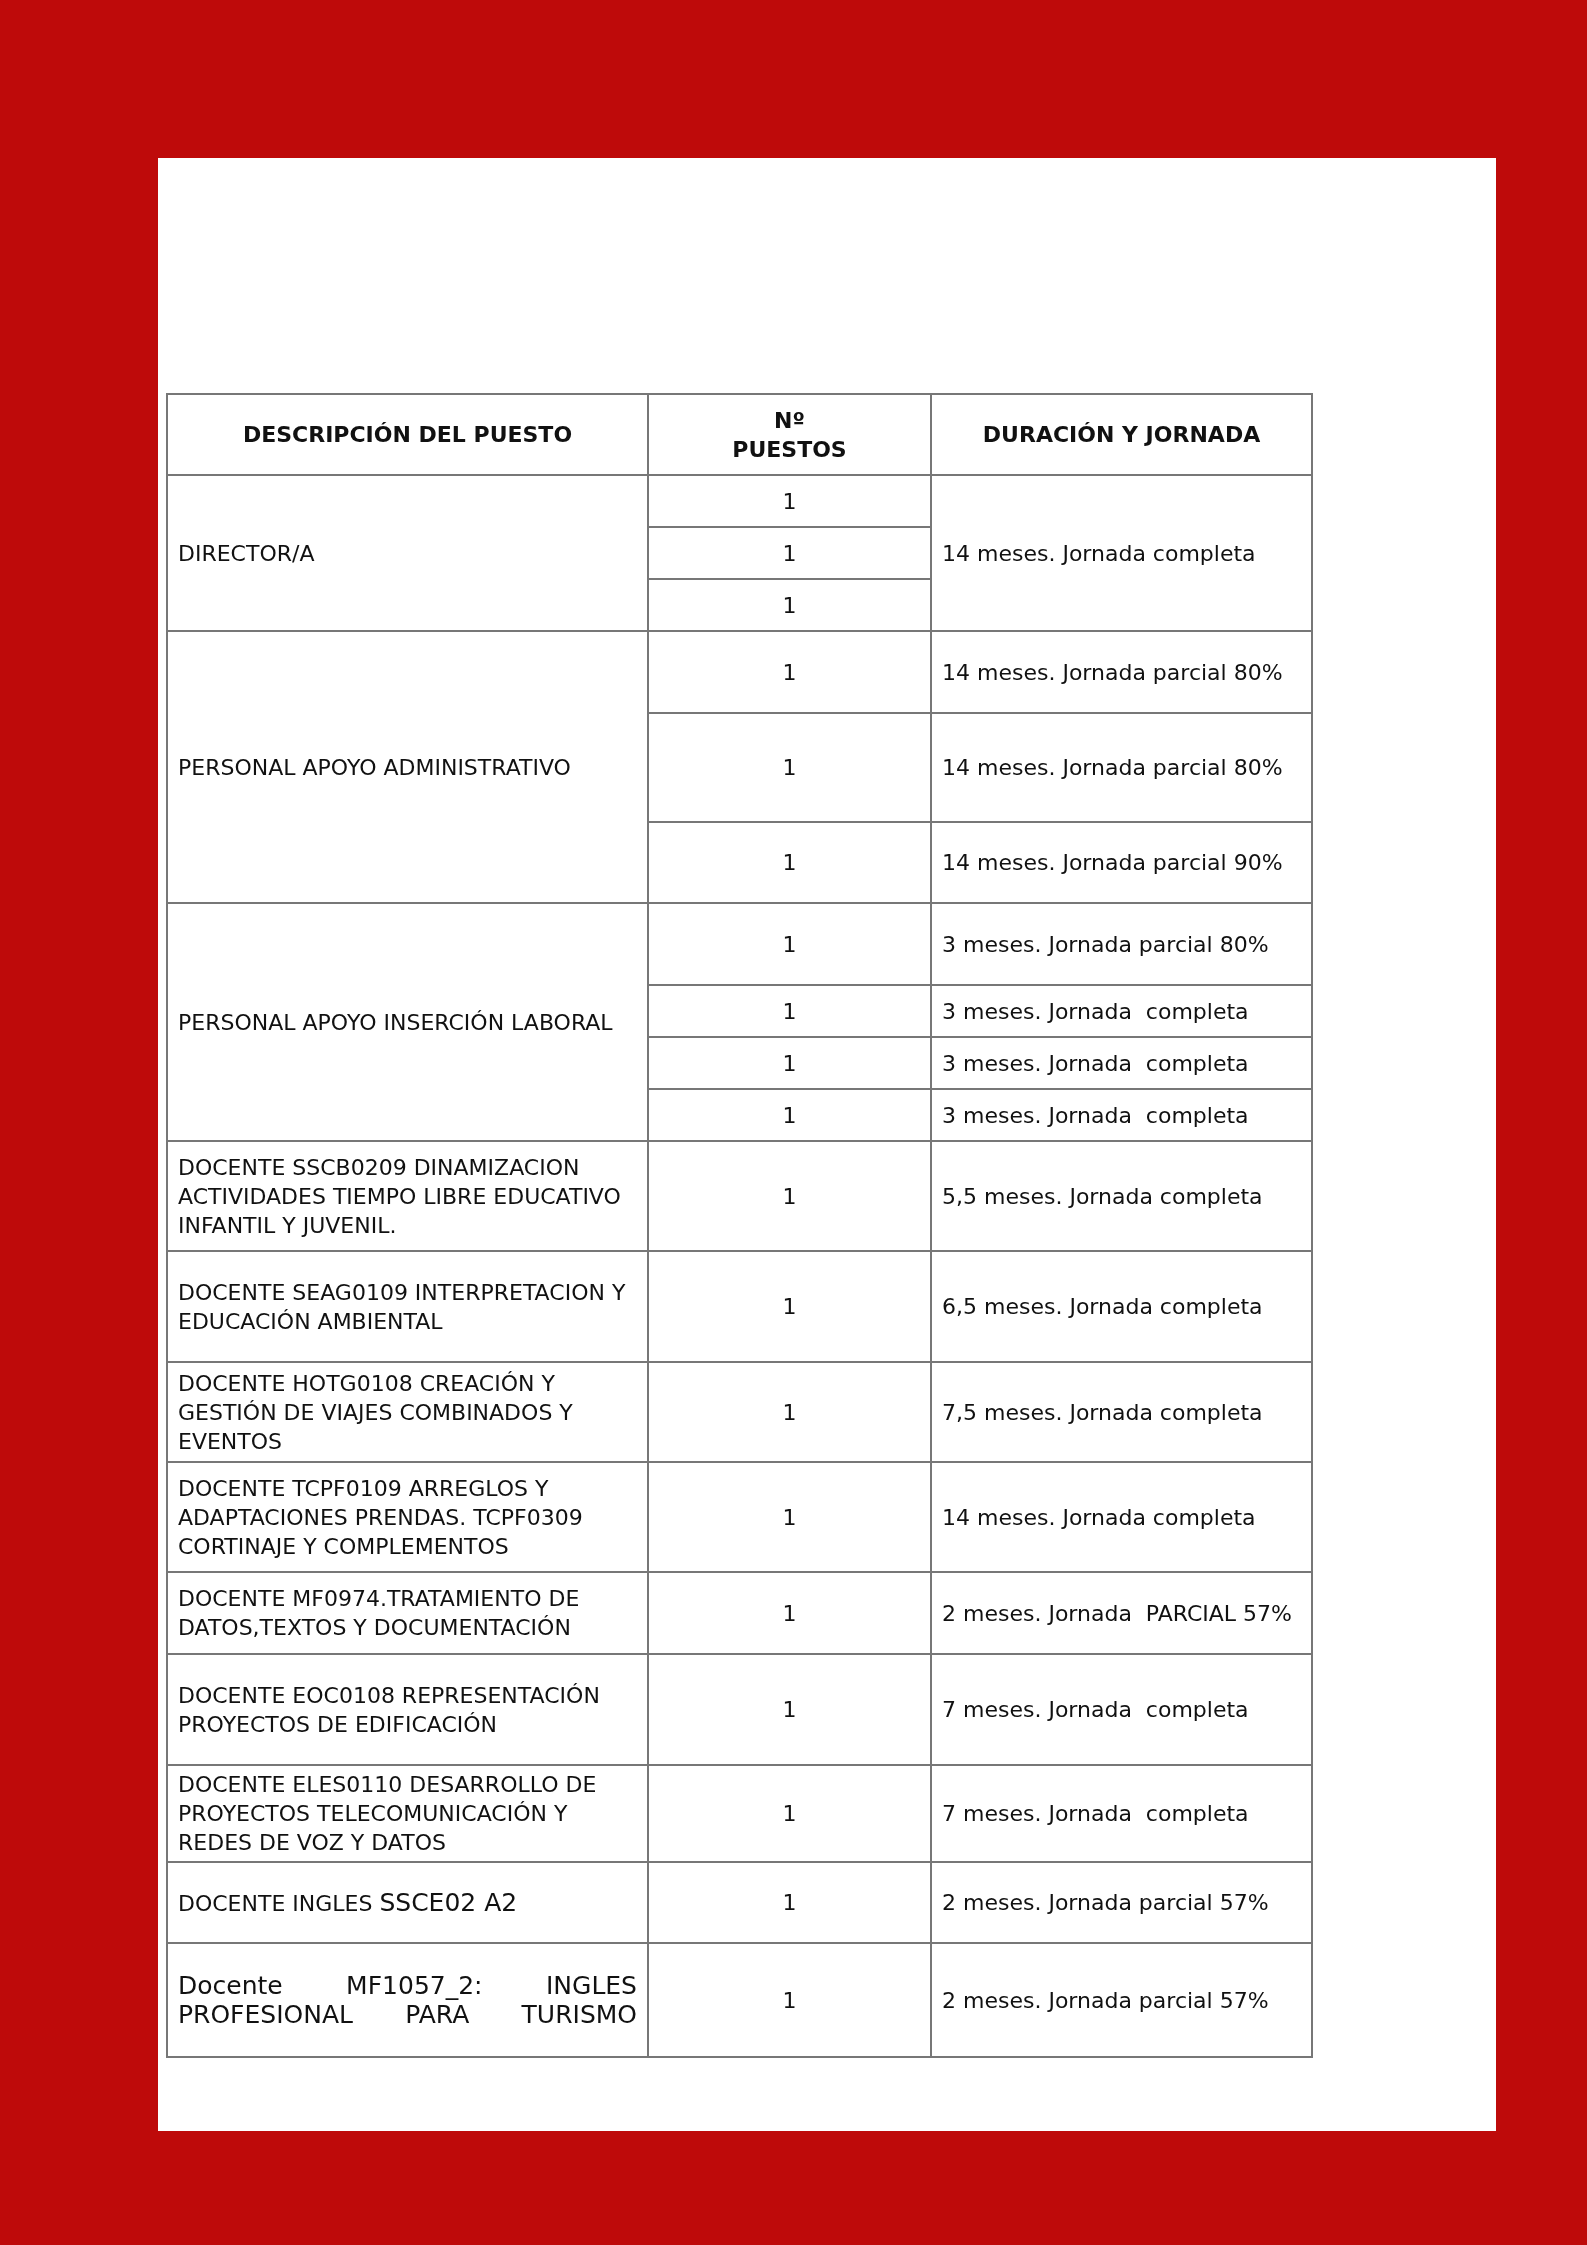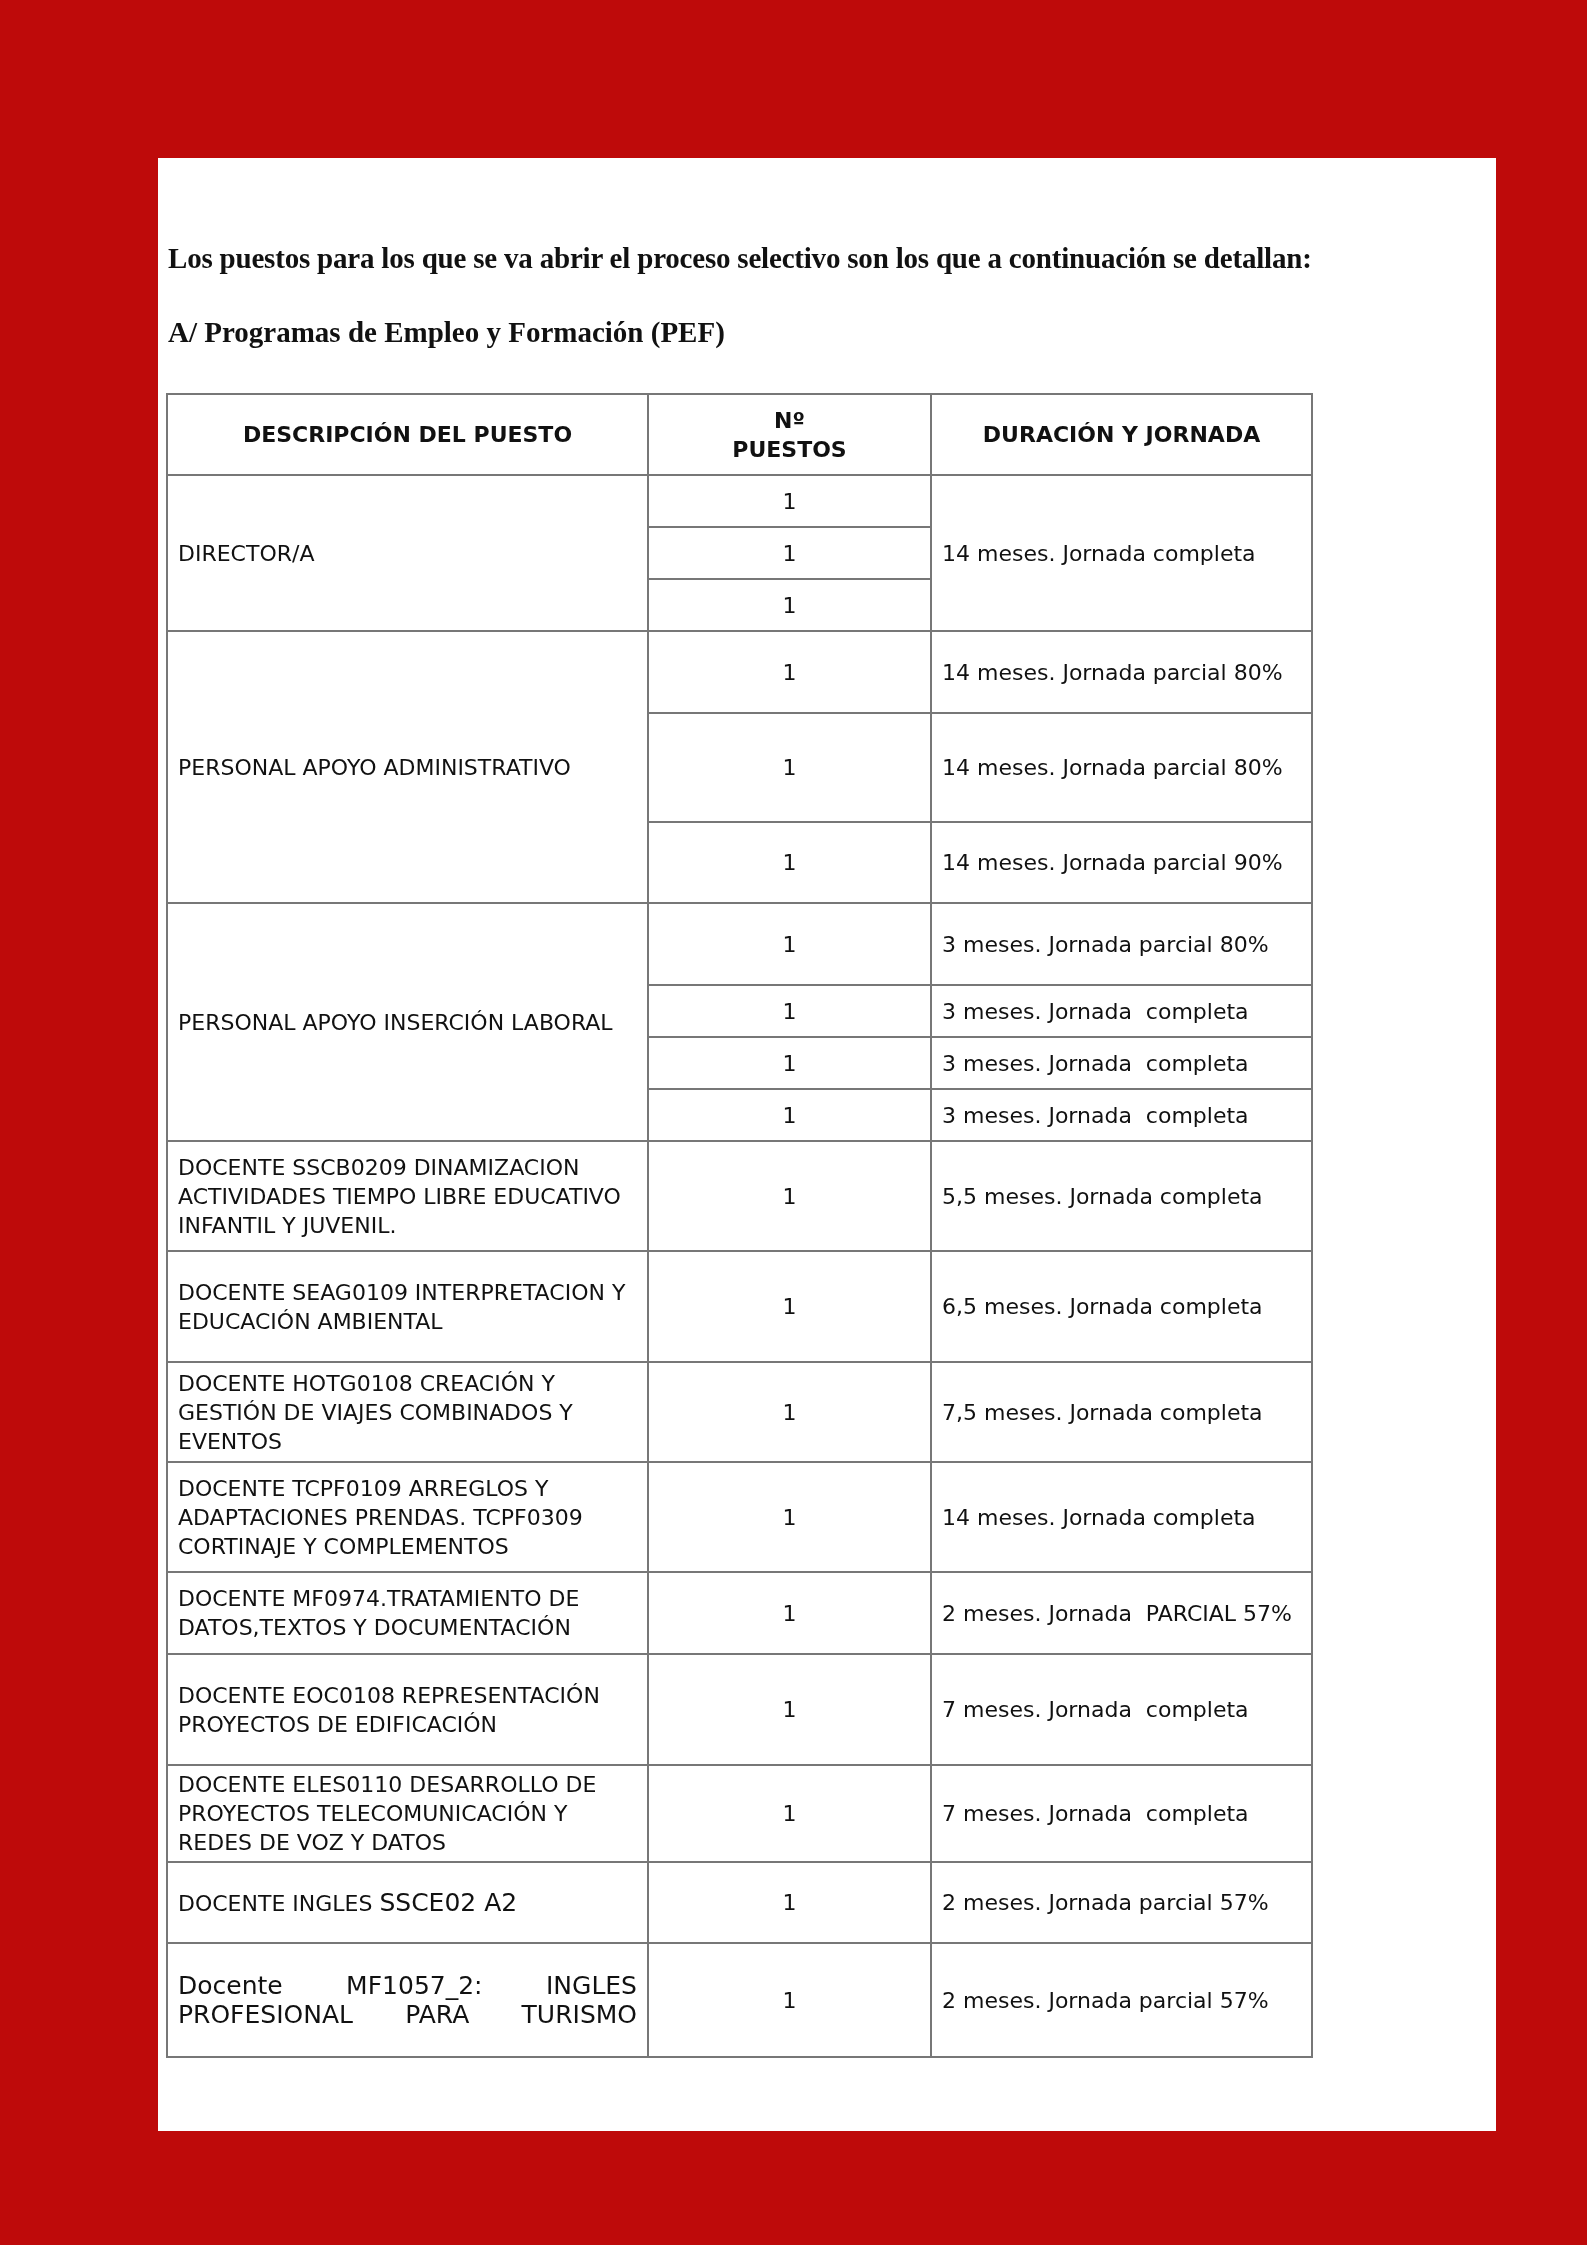--- a/index.html
+++ b/index.html
@@ -65,22 +65,20 @@
   td.desc { text-align: left; }
   td.num { text-align: center; }
   td.dur { text-align: left; white-space: pre-wrap; }
   td.justify { text-align: justify; text-align-last: justify; font-size: 25px; line-height: 31px; }
   .big { font-size: 25px; text-align: right; }
 </style>
 </head>
 <body>
 
 <div class="page">
-  <p class="intro">Los puestos para los que se va abrir el proceso selectivo son los que a continuación se detallan:</p>
-  <h2 class="section-title">A/ Programas de Empleo y Formación (PEF)</h2>
 
   <table class="positions">
     <colgroup>
         <col class="c1">
         <col class="c2">
         <col class="c3">
       </colgroup>
     <thead>
       <tr>
         <th>DESCRIPCIÓN DEL PUESTO</th>

